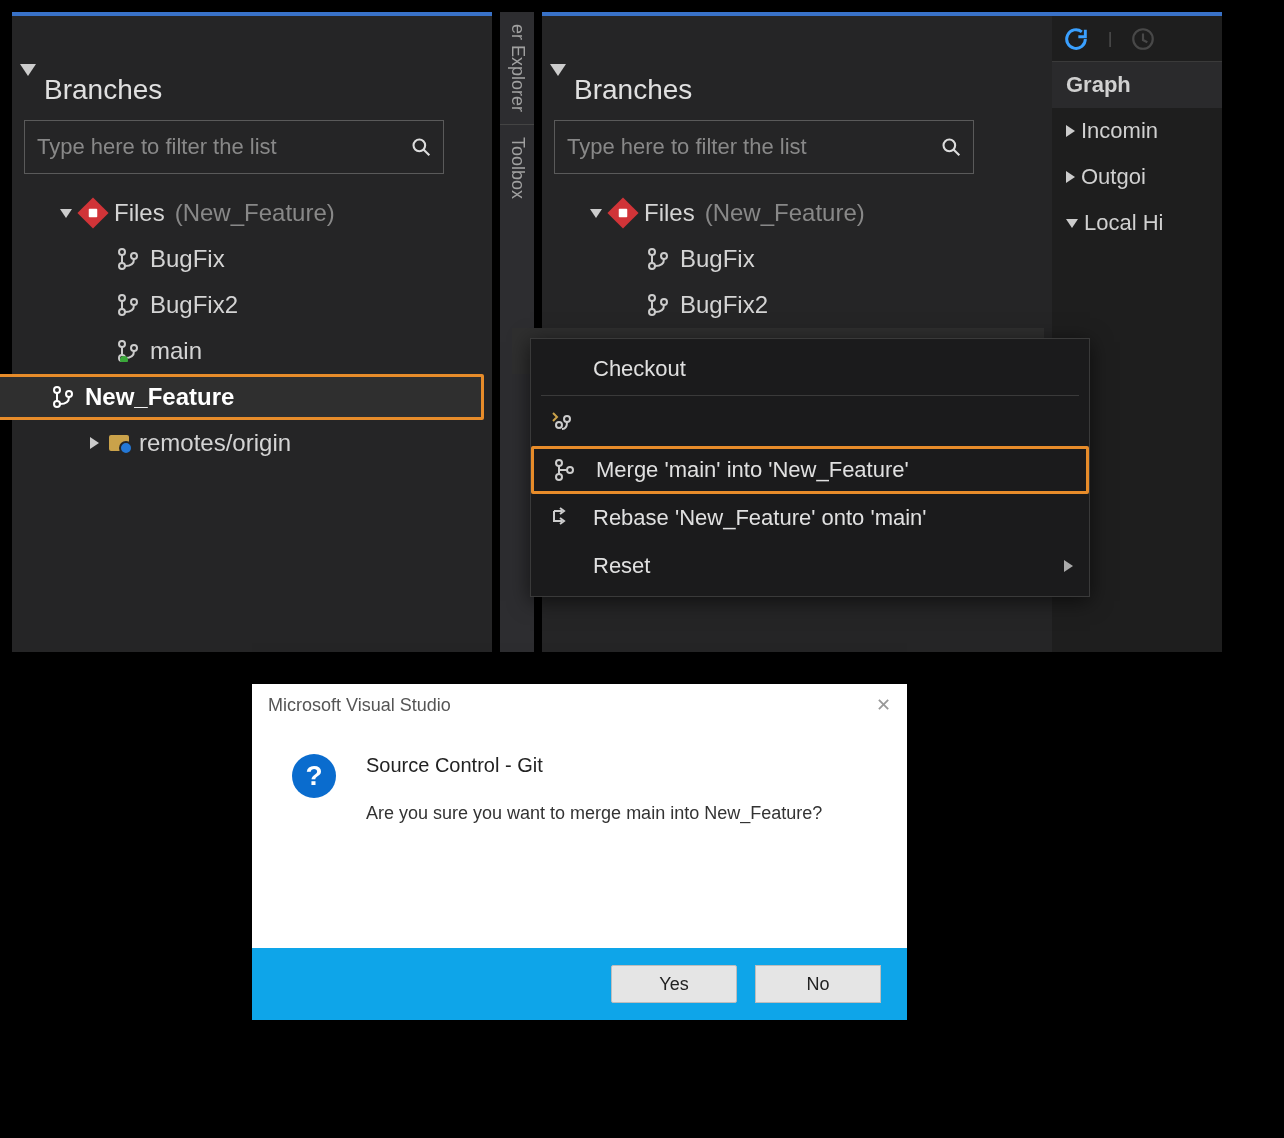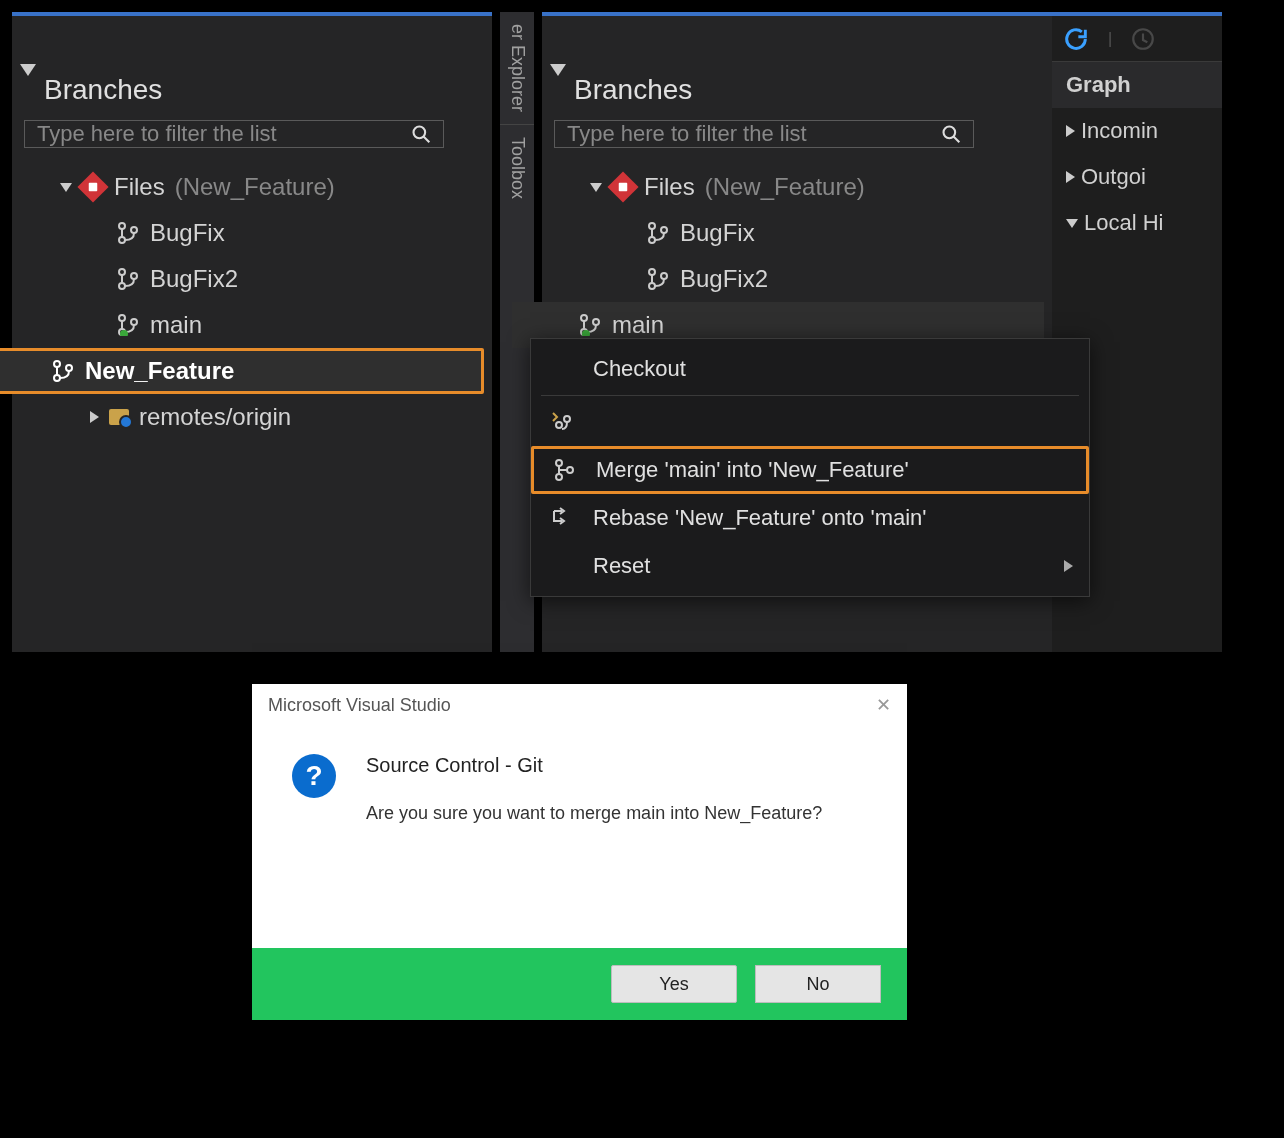--- a/index.html
+++ b/index.html
@@ -57,21 +57,21 @@
     border-top:12px solid #ccc; display:inline-block;
   }
   .arrow-down.small { border-left:6px solid transparent; border-right:6px solid transparent; border-top:9px solid #ccc; }
   .arrow-right {
     width:0; height:0; border-top:6px solid transparent; border-bottom:6px solid transparent;
     border-left:9px solid #ccc; display:inline-block;
   }
   .section-title { font-size:28px; color:#e0e0e0;margin-top:40px; }
   .filter-row {
     display:flex; align-items:center; border:1px solid #5a5a5a;
-    height:28px; margin:4px 0 16px 4px; max-width: 420px;
+    height:54px; margin:4px 0 16px 4px; max-width: 420px;
   }
   .filter-input {
     flex:1; background:transparent; border:none; color:#bbb; font-size:22px;
     padding:0 12px; outline:none;
   }
   .filter-input::placeholder { color:#888; }
   .search-icon { padding:0 12px; color:#ddd; }
   .tree { padding-left: 30px; }
   .tree-row {
     display:flex; align-items:center; gap:10px; height:46px; font-size:24px;
@@ -111,21 +111,21 @@
     padding:10px 16px; font-size:18px; color:#555;
   }
   .dialog-body { flex:1; display:flex; gap:30px; padding:28px 40px; }
   .help-circle {
     width:44px; height:44px; border-radius:50%; background:#0a6cce; color:#fff;
     display:flex; align-items:center; justify-content:center; font-size:28px; font-weight:700;
   }
   .dialog-text h3 { font-size:20px; font-weight:400; color:#222; margin-bottom:26px;}
   .dialog-text p { font-size:18px; color:#333;}
   .dialog-footer {
-    background:#22c55e; height:72px; display:flex; align-items:center; justify-content:flex-end;
+    background:#0ea5e9; height:72px; display:flex; align-items:center; justify-content:flex-end;
     gap:18px; padding:0 26px;
   }
   .dlg-btn {
     width:126px; height:38px; background:#e5e5e5; border:1px solid #bdbdbd;
     font-size:18px; cursor:pointer; display:flex; align-items:center; justify-content:center;
   }
   svg { display:block; }
 </style>
 </head>
 <body>

